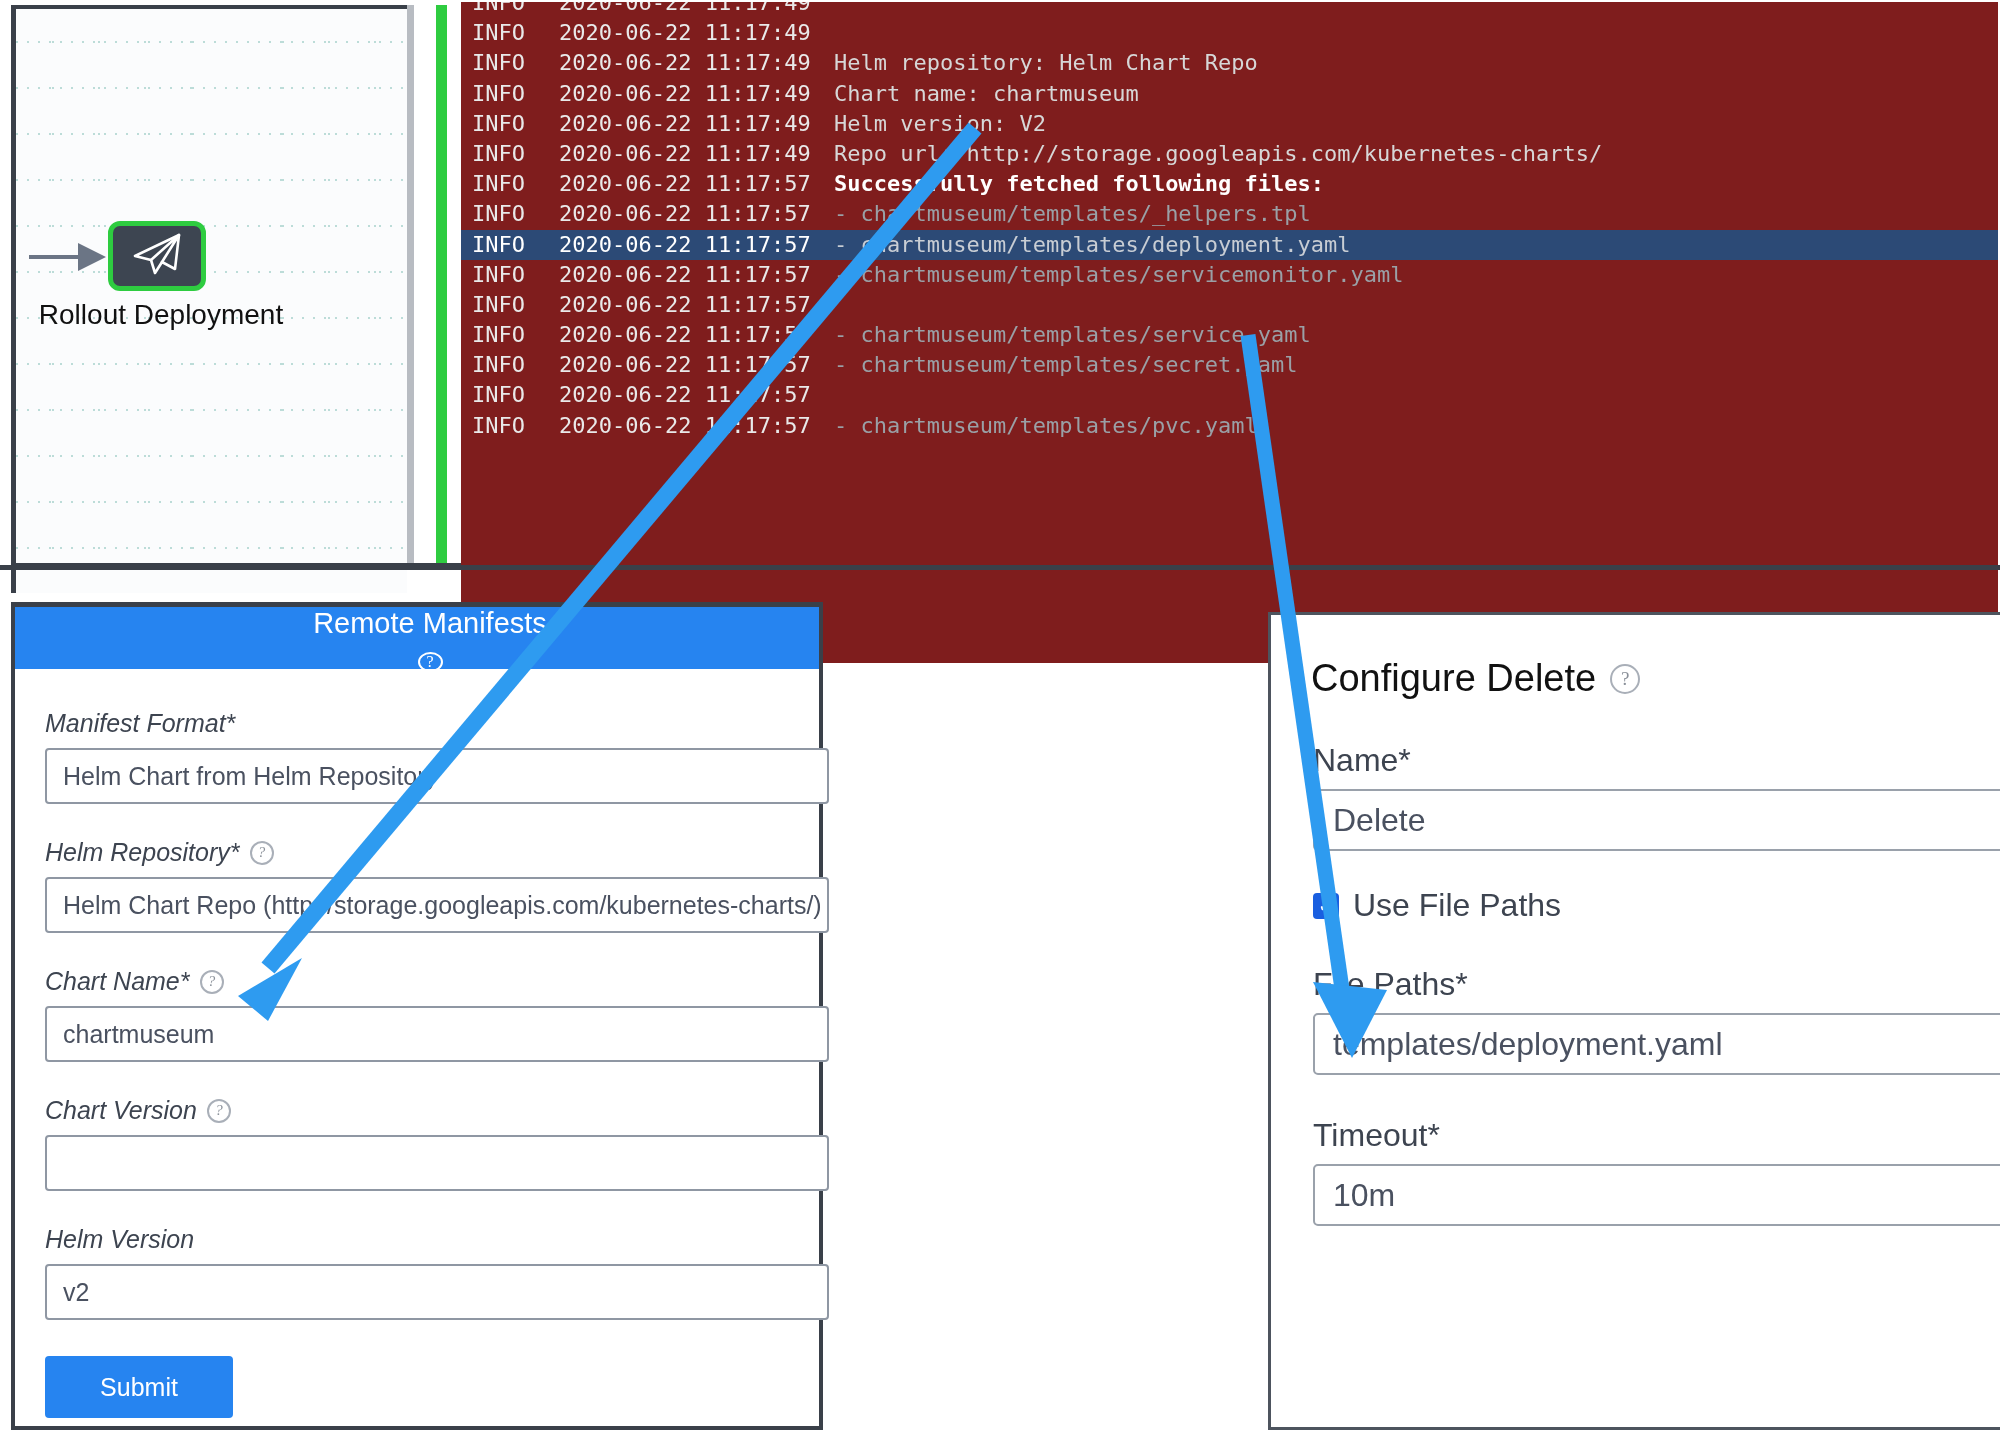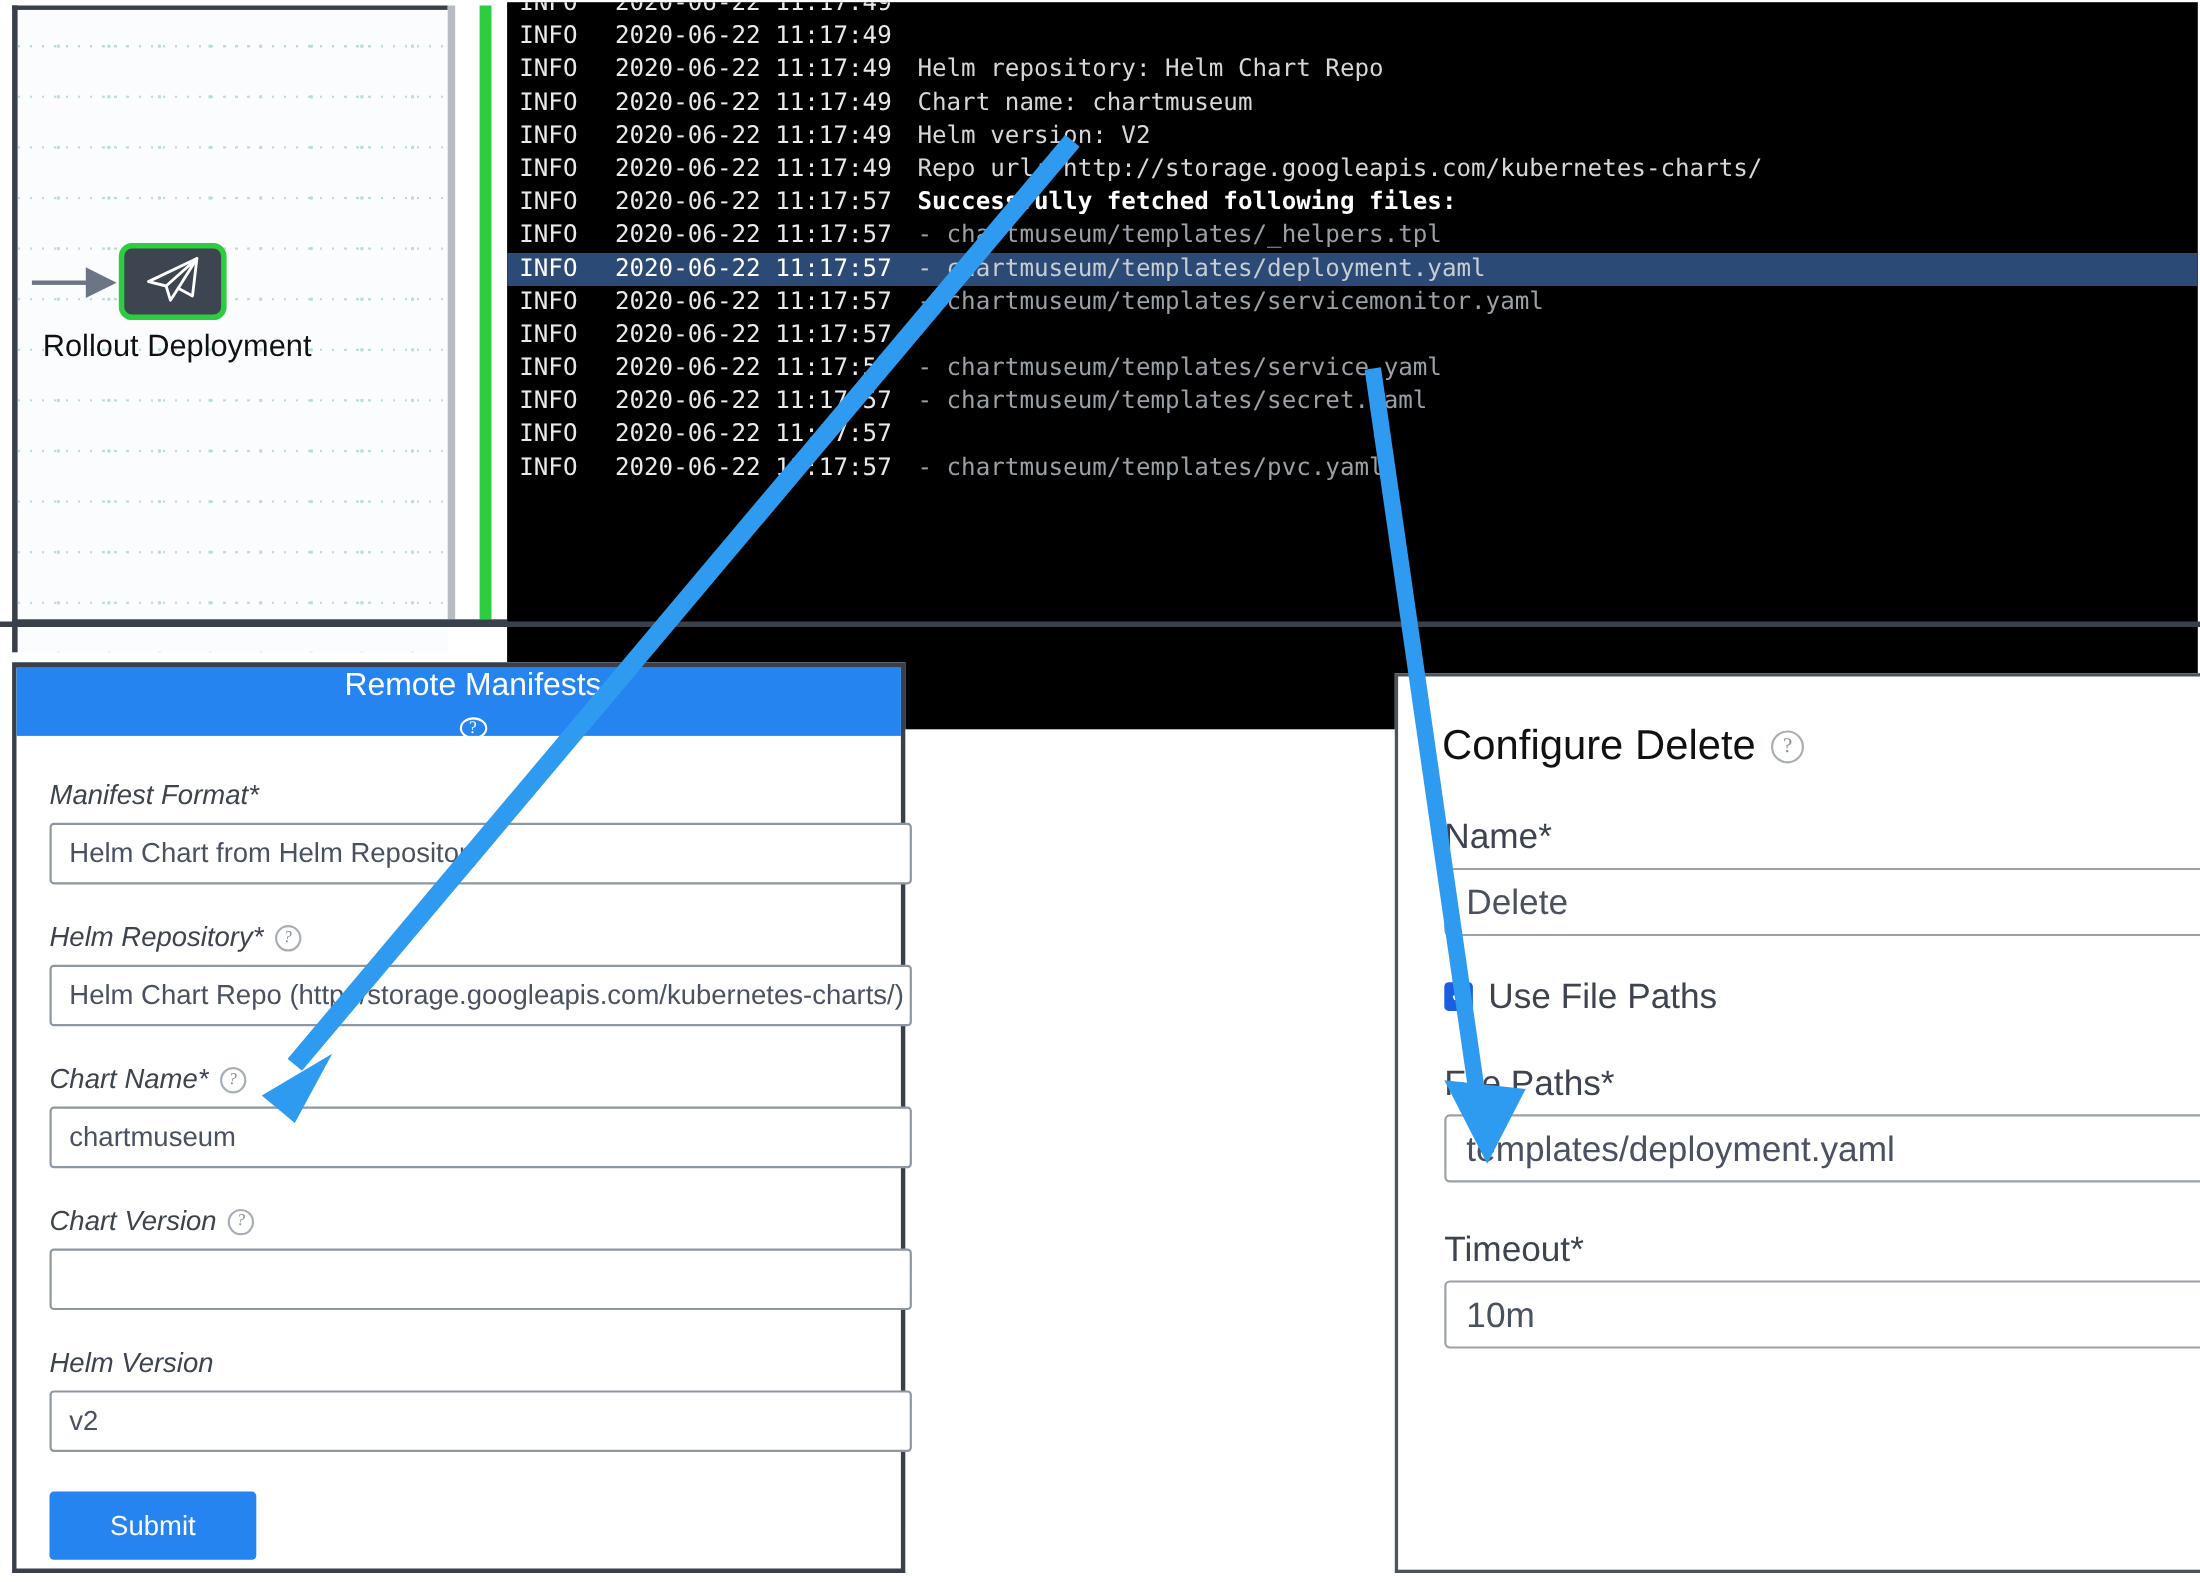--- a/index.html
+++ b/index.html
@@ -66,21 +66,21 @@
 
   
   #strip-gray { position:absolute; left: 407px; top: 5px; width: 7px; height: 558px; background:#b8bcc2; }
   #strip-white1{ position:absolute; left: 414px; top: 5px; width: 22px; height:558px; background:#ffffff; }
   #strip-green { position:absolute; left: 436px; top: 5px; width: 11px; height: 558px; background:#2ecc40; }
   #strip-white2{ position:absolute; left: 447px; top: 5px; width: 14px; height:558px; background:#ffffff; }
 
   
   #terminal {
     position: absolute; left: 461px; top: 2px; width: 1537px; height: 661px;
-    background: #000000; overflow: hidden;
+    background: #7f1d1d; overflow: hidden;
     font-family: "DejaVu Sans Mono", monospace;
   }
   .log-row {
     position: relative; display: flex; align-items: center;
     height: 30.2px; line-height: 30.2px; white-space: nowrap;
     font-size: 22px; letter-spacing: 0px;
   }
   .log-row.hl { background: #2c4a76; }
   .lv  { width: 98px; padding-left: 11px; color: #e9e9e9; }
   .ts  { width: 275px; color: #e9e9e9; }

